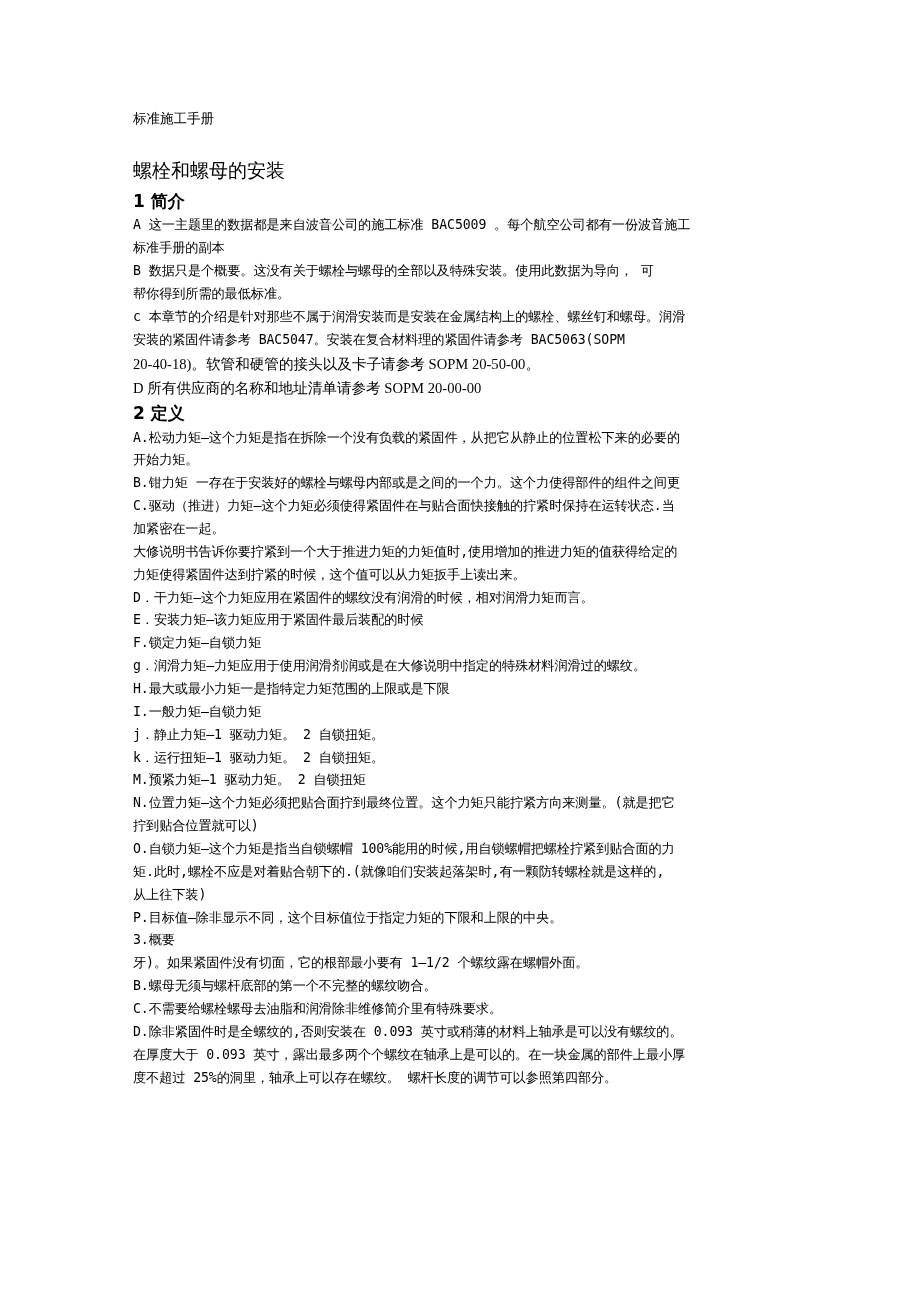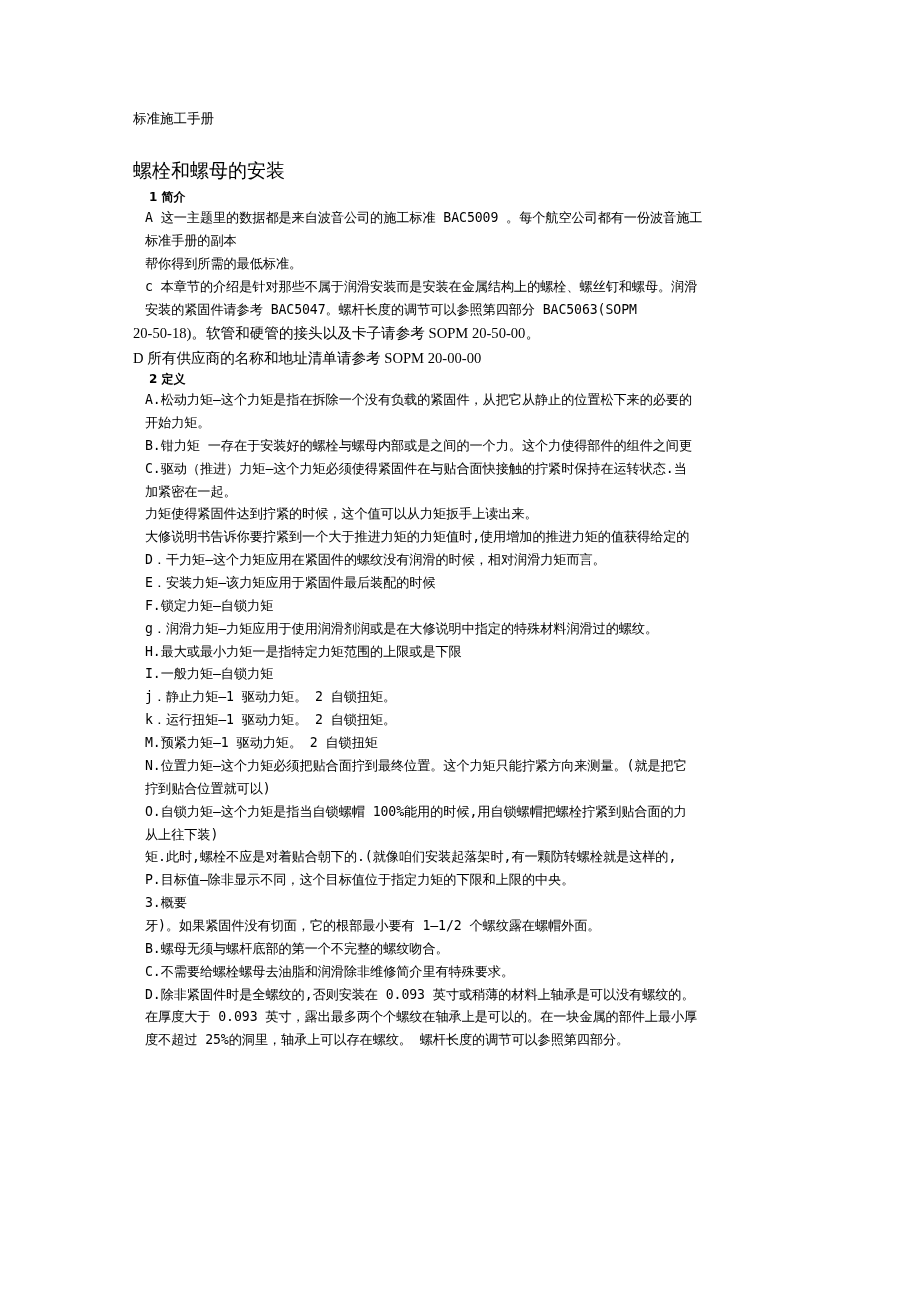--- a/index.html
+++ b/index.html
@@ -22,89 +22,90 @@
     background: #ffffff;
   }
   .doc-title {
     font-family: "DejaVu Sans", "Liberation Sans", sans-serif;
     font-size: 13.5px;
     line-height: 1.5;
     margin: 0 0 28px 0;
   }
   .section-heading {
     font-family: "DejaVu Sans", "Liberation Sans", sans-serif;
-    font-size: 12px;
+    font-size: 17px;
     font-weight: bold;
     line-height: 1.45;
-    margin: 0 0 2px 16px;
+    margin: 0 0 2px 0;
   }
   .plain-line {
     font-family: "DejaVu Sans", "Liberation Sans", sans-serif;
     font-size: 19px;
     line-height: 1.5;
     margin: 0 0 4px 0;
   }
   .body-line {
     font-size: 14.6px;
     line-height: 1.52;
     margin: 0 0 2px 0;
     font-family: "Liberation Serif", "DejaVu Serif", serif;
   }
   .mono-line {
     font-family: "DejaVu Sans Mono", "Liberation Mono", monospace;
     font-size: 13.2px;
     line-height: 1.58;
-    margin: 0 0 2px 12px;
+    margin: 0 0 2px 0;
     letter-spacing: -0.1px;
   }
   .indent-hang {
     padding-left: 30px;
     text-indent: -30px;
   }
 </style>
 </head>
 <body>
 
 <div class="page">
 
   <p class="doc-title">标准施工手册</p>
 
   <p class="plain-line">螺栓和螺母的安装</p>
 
   <h2 class="section-heading">1 简介</h2>
   <p class="mono-line">A 这一主题里的数据都是来自波音公司的施工标准 BAC5009 。每个航空公司都有一份波音施工</p>
   <p class="mono-line">标准手册的副本</p>
+  <p class="mono-line">B 数据只是个概要。这没有关于螺栓与螺母的全部以及特殊安装。使用此数据为导向，  可</p>
   <p class="mono-line">帮你得到所需的最低标准。</p>
   <p class="mono-line">c 本章节的介绍是针对那些不属于润滑安装而是安装在金属结构上的螺栓、螺丝钉和螺母。润滑</p>
-  <p class="mono-line">安装的紧固件请参考 BAC5047。螺杆长度的调节可以参照第四部分 BAC5063(SOPM</p>
-  <p class="body-line">20-50-18)。软管和硬管的接头以及卡子请参考 SOPM 20-50-00。</p>
+  <p class="mono-line">安装的紧固件请参考 BAC5047。安装在复合材料理的紧固件请参考 BAC5063(SOPM</p>
+  <p class="body-line">20-40-18)。软管和硬管的接头以及卡子请参考 SOPM 20-50-00。</p>
   <p class="body-line">D  所有供应商的名称和地址清单请参考 SOPM 20-00-00</p>
 
   <h2 class="section-heading">2 定义</h2>
   <p class="mono-line">A.松动力矩–这个力矩是指在拆除一个没有负载的紧固件，从把它从静止的位置松下来的必要的</p>
   <p class="mono-line">开始力矩。</p>
   <p class="mono-line">B.钳力矩 一存在于安装好的螺栓与螺母内部或是之间的一个力。这个力使得部件的组件之间更</p>
   <p class="mono-line">C.驱动（推进）力矩–这个力矩必须使得紧固件在与贴合面快接触的拧紧时保持在运转状态.当</p>
   <p class="mono-line">加紧密在一起。</p>
+  <p class="mono-line">大修说明书告诉你要拧紧到一个大于推进力矩的力矩值时,使用增加的推进力矩的值获得给定的</p>
   <p class="mono-line">力矩使得紧固件达到拧紧的时候，这个值可以从力矩扳手上读出来。</p>
-  <p class="mono-line">大修说明书告诉你要拧紧到一个大于推进力矩的力矩值时,使用增加的推进力矩的值获得给定的</p>
   <p class="mono-line">D．干力矩–这个力矩应用在紧固件的螺纹没有润滑的时候，相对润滑力矩而言。</p>
   <p class="mono-line">E．安装力矩–该力矩应用于紧固件最后装配的时候</p>
   <p class="mono-line">F.锁定力矩–自锁力矩</p>
   <p class="mono-line">g．润滑力矩–力矩应用于使用润滑剂润或是在大修说明中指定的特殊材料润滑过的螺纹。</p>
   <p class="mono-line">H.最大或最小力矩一是指特定力矩范围的上限或是下限</p>
   <p class="mono-line">I.一般力矩–自锁力矩</p>
   <p class="mono-line">j．静止力矩—1 驱动力矩。  2 自锁扭矩。</p>
   <p class="mono-line">k．运行扭矩–1 驱动力矩。 2 自锁扭矩。</p>
   <p class="mono-line">M.预紧力矩—1 驱动力矩。 2 自锁扭矩</p>
   <p class="mono-line">N.位置力矩—这个力矩必须把贴合面拧到最终位置。这个力矩只能拧紧方向来测量。(就是把它</p>
   <p class="mono-line">拧到贴合位置就可以)</p>
   <p class="mono-line">O.自锁力矩—这个力矩是指当自锁螺帽 100%能用的时候,用自锁螺帽把螺栓拧紧到贴合面的力</p>
+  <p class="mono-line indent-hang">矩.此时,螺栓不应是对着贴合朝下的.(就像咱们安装起落架时,有一颗防转螺栓就是这样的,</p>
   <p class="mono-line indent-hang">从上往下装)</p>
-  <p class="mono-line indent-hang">矩.此时,螺栓不应是对着贴合朝下的.(就像咱们安装起落架时,有一颗防转螺栓就是这样的,</p>
   <p class="mono-line">P.目标值—除非显示不同，这个目标值位于指定力矩的下限和上限的中央。</p>
 
   <p class="mono-line">3.概要</p>
   <p class="mono-line">牙)。如果紧固件没有切面，它的根部最小要有 1–1/2 个螺纹露在螺帽外面。</p>
   <p class="mono-line">B.螺母无须与螺杆底部的第一个不完整的螺纹吻合。</p>
   <p class="mono-line">C.不需要给螺栓螺母去油脂和润滑除非维修简介里有特殊要求。</p>
   <p class="mono-line">D.除非紧固件时是全螺纹的,否则安装在 0.093 英寸或稍薄的材料上轴承是可以没有螺纹的。</p>
   <p class="mono-line">在厚度大于 0.093 英寸，露出最多两个个螺纹在轴承上是可以的。在一块金属的部件上最小厚</p>
   <p class="mono-line">度不超过 25%的洞里，轴承上可以存在螺纹。 螺杆长度的调节可以参照第四部分。</p>
 

